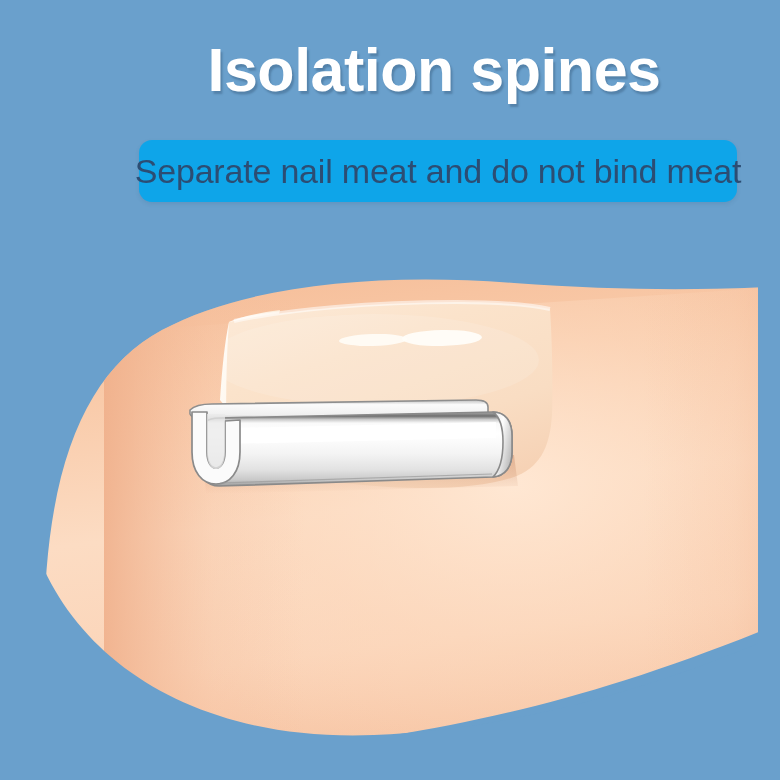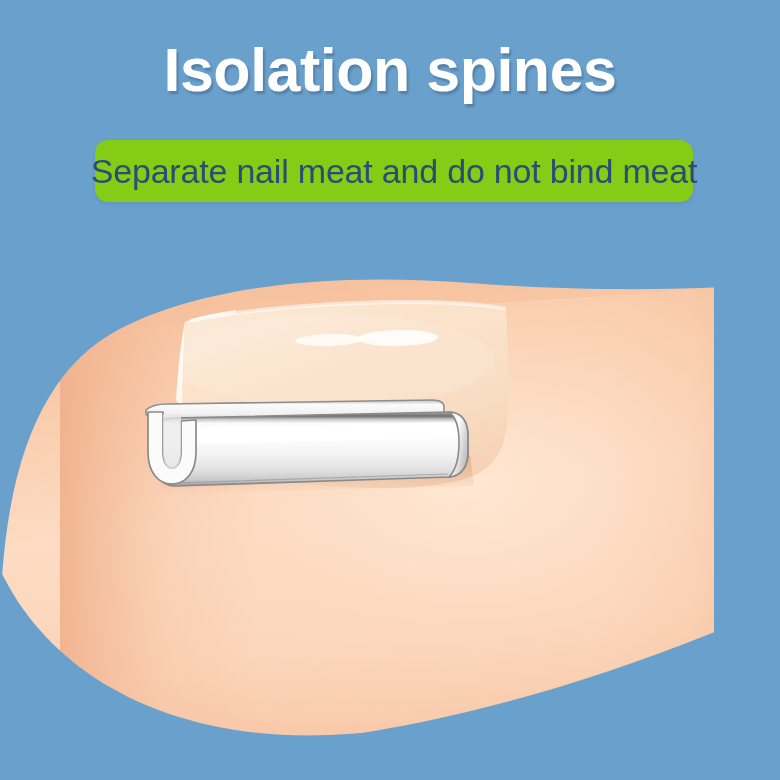--- a/index.html
+++ b/index.html
@@ -11,20 +11,21 @@
   body {
     font-family: "Liberation Sans", sans-serif;
   }
 
   #poster {
     position: relative;
     width: 714px;
     height: 780px;
     overflow: hidden;
     background: #6AA0CC;
+    margin-left: 44px;
   }
 
   
   .title {
     position: absolute;
     left: 0;
     top: 38px;
     width: 780px;
     text-align: center;
     font-size: 61px;
@@ -36,21 +37,21 @@
     white-space: nowrap;
     user-select: none;
   }
 
   .subtitle-wrap {
     position: absolute;
     left: 95px;
     top: 140px;
     width: 598px;
     height: 62px;
-    background: #84cc16;
+    background: #0ea5e9;
     border-radius: 13px;
     box-shadow: 0 2px 4px rgba(40,70,100,0.12);
     display: flex;
     align-items: center;
     justify-content: center;
   }
   .subtitle {
     font-size: 34px;
     font-weight: 400;
     color: #2C4D73;

